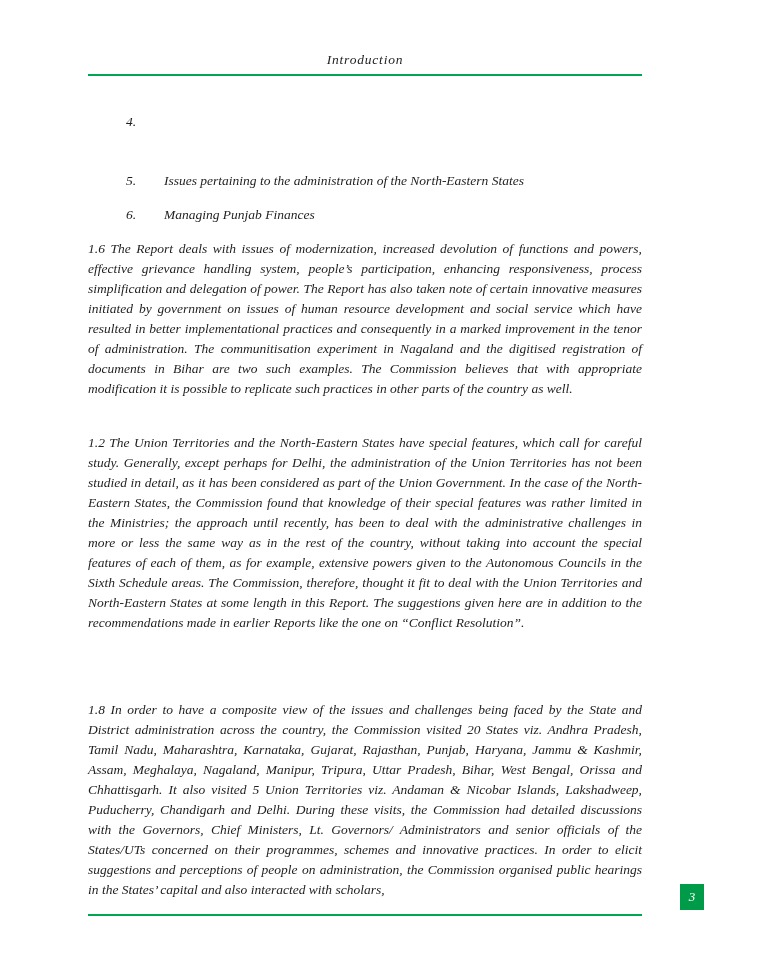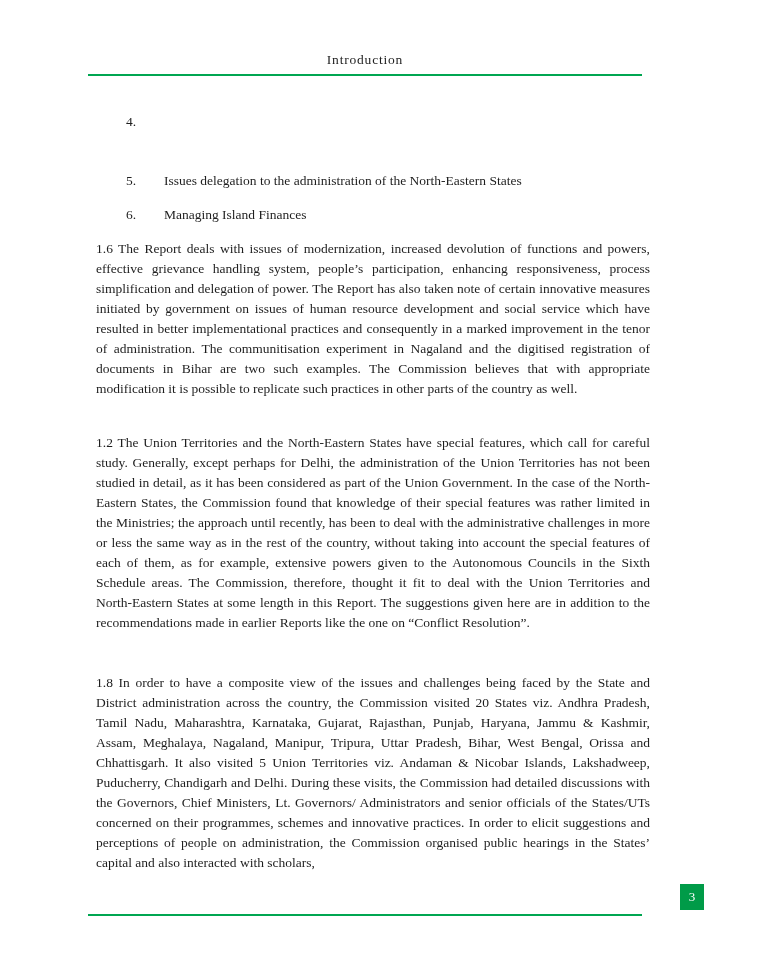--- a/index.html
+++ b/index.html
@@ -1,21 +1,21 @@
 <!DOCTYPE html>
 <html style="--accent-green: #00A651; --page-box-green: #009B48; --text-color: #1e1e1e; --page-bg: #ffffff;"><head>
 <meta charset="utf-8">
 <style>
   :root {
     --accent-green: #00A651;
     --page-box-green: #009B48;
     --text-color: #1e1e1e;
     --page-bg: #ffffff;
   }
-  * { margin: 0; padding: 0; box-sizing: border-box; }
+  * { margin: 0; padding: 0; box-sizing: border-box; font-style: italic; }
   html, body { background: #ffffff; }
   .page {
     position: relative;
     width: 772px;
     height: 979px;
     background: var(--page-bg);
     font-family: "Liberation Serif", "DejaVu Serif", serif;
     color: var(--text-color);
     overflow: hidden;
   }
@@ -48,21 +48,20 @@
     flex: 0 0 38px;
     margin-left: 38px;
   }
   .list-item .item-text {
     flex: 1 1 auto;
     text-align: justify;
   }
   .para {
     text-align: justify;
     text-justify: inter-word;
-    margin-left: 8px;
   }
   .footer-rule {
     position: absolute;
     top: 914px;
     left: 88px;
     width: 554px;
     height: 2px;
     background: var(--accent-green);
   }
   .page-number-box {
@@ -86,39 +85,39 @@
 
   <div class="header-title">Introduction</div>
   <div class="header-rule"></div>
 
   <div class="content-block list-item" style="top:112px;">
     <span class="num">4.</span>
   </div>
 
   <div class="content-block list-item" style="top:171px;">
     <span class="num">5.</span>
-    <span class="item-text">Issues delegation to the administration of the North-Eastern States</span>
+    <span class="item-text">Issues pertaining to the administration of the North-Eastern States</span>
   </div>
 
   <div class="content-block list-item" style="top:205px;">
     <span class="num">6.</span>
-    <span class="item-text">Managing Island Finances</span>
+    <span class="item-text">Managing Punjab Finances</span>
   </div>
 
   <div class="content-block para" style="top:239px;">
     <span class="para-num">1.6</span>
     <span>The Report deals with issues of modernization, increased devolution of functions and powers, effective grievance handling system, people’s participation, enhancing responsiveness, process simplification and delegation of power. The Report has also taken note of certain innovative measures initiated by government on issues of human resource development and social service which have resulted in better implementational practices and consequently in a marked improvement in the tenor of administration. The communitisation experiment in Nagaland and the digitised registration of documents in Bihar are two such examples. The Commission believes that with appropriate modification it is possible to replicate such practices in other parts of the country as well.</span>
   </div>
 
   <div class="content-block para" style="top:433px;">
     <span class="para-num">1.2</span>
     <span>The Union Territories and the North-Eastern States have special features, which call for careful study. Generally, except perhaps for Delhi, the administration of the Union Territories has not been studied in detail, as it has been considered as part of the Union Government. In the case of the North-Eastern States, the Commission found that knowledge of their special features was rather limited in the Ministries; the approach until recently, has been to deal with the administrative challenges in more or less the same way as in the rest of the country, without taking into account the special features of each of them, as for example, extensive powers given to the Autonomous Councils in the Sixth Schedule areas. The Commission, therefore, thought it fit to deal with the Union Territories and North-Eastern States at some length in this Report. The suggestions given here are in addition to the recommendations made in earlier Reports like the one on “Conflict Resolution”.</span>
   </div>
 
-  <div class="content-block para" style="top:673px;">
+  <div class="content-block para" style="top:700px;">
     <span class="para-num">1.8</span>
     <span>In order to have a composite view of the issues and challenges being faced by the State and District administration across the country, the Commission visited 20 States viz. Andhra Pradesh, Tamil Nadu, Maharashtra, Karnataka, Gujarat, Rajasthan, Punjab, Haryana, Jammu &amp; Kashmir, Assam, Meghalaya, Nagaland, Manipur, Tripura, Uttar Pradesh, Bihar, West Bengal, Orissa and Chhattisgarh. It also visited 5 Union Territories viz. Andaman &amp; Nicobar Islands, Lakshadweep, Puducherry, Chandigarh and Delhi. During these visits, the Commission had detailed discussions with the Governors, Chief Ministers, Lt. Governors/ Administrators and senior officials of the States/UTs concerned on their programmes, schemes and innovative practices. In order to elicit suggestions and perceptions of people on administration, the Commission organised public hearings in the States’ capital and also interacted with scholars,</span>
   </div>
 
   <div class="footer-rule"></div>
 
   <div class="page-number-box">
     <span>3</span>
   </div>
 

